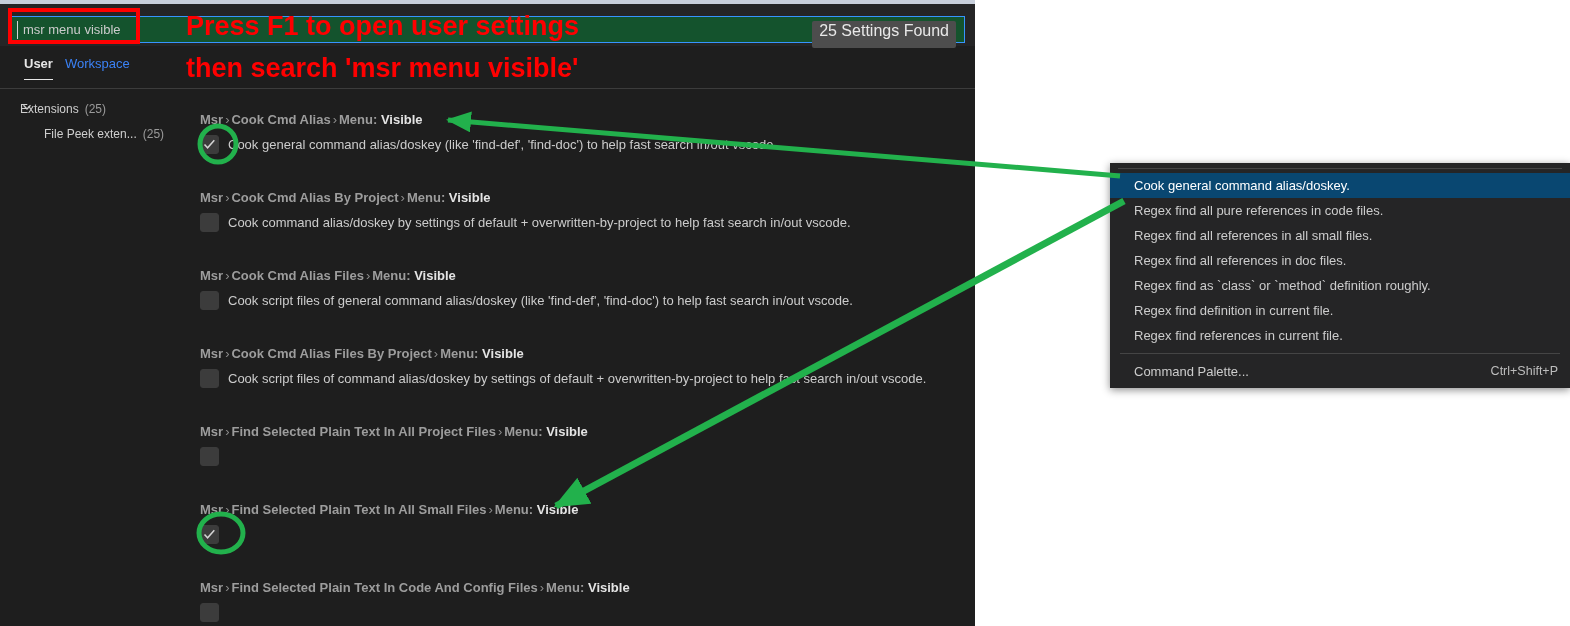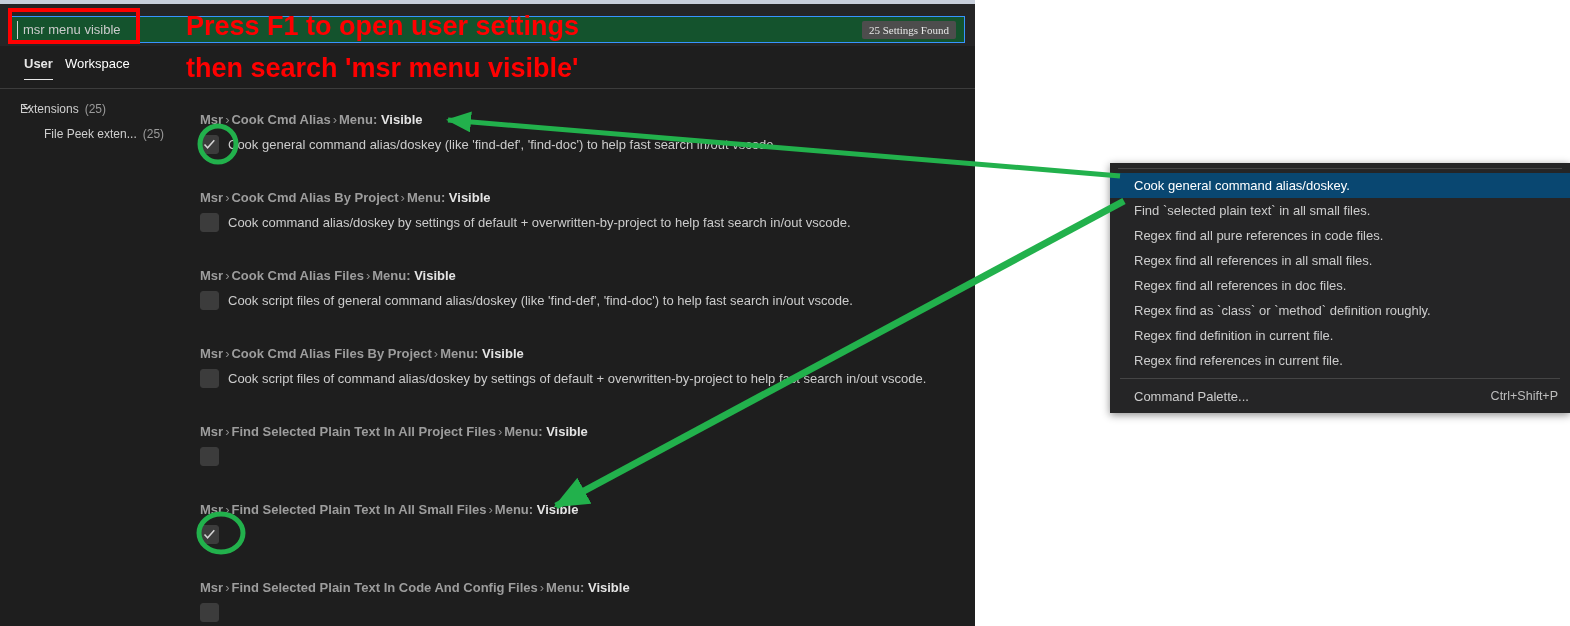--- a/index.html
+++ b/index.html
@@ -61,43 +61,42 @@
     position: absolute;
     left: 12px; top: 4px;
     font-size: 13px;
     color: #cccccc;
     line-height: 18px;
     white-space: nowrap;
   }
   .settings-count {
     position: absolute;
     right: 8px; top: 4px;
-    height: 18px;
+    height: 27px;
     line-height: 19px;
     padding: 0 7px;
     background: #4d4d4d;
     color: #e8e8e8;
-    font-size: 11px;
+    font-size: 16px;
     border-radius: 2px;
     white-space: nowrap;
-    font-family: Liberation Serif, serif;
   }
 
   
   .tabs-row {
     position: absolute;
     left: 0; top: 46px;
     width: 1010px;
     height: 40px;
   }
   .tab {
     position: absolute;
     top: 10px;
     font-size: 13px;
-    color: #ffffff;
+    color: #3b82f6;
     padding-bottom: 8px;
     white-space: nowrap;
   }
   .tab.active {
     color: #e7e7e7;
     font-weight: bold;
     border-bottom: 1px solid #e7e7e7;
   }
   #tab-user { left: 24px; }
   #tab-workspace { left: 65px; }
@@ -352,23 +351,20 @@
     </div>
 </div>
 
 <div id="ctx-menu">
   <div class="ctx-top-rule"></div>
   <div id="ctx-items">
       <div class="ctx-item selected">
         <span>Cook general command alias/doskey.</span>
       </div>
       <div class="ctx-item">
-        <span>Find `selected plain text` in all small files.</span>
-      </div>
-      <div class="ctx-item">
         <span>Regex find all pure references in code files.</span>
       </div>
       <div class="ctx-item">
         <span>Regex find all references in all small files.</span>
       </div>
       <div class="ctx-item">
         <span>Regex find all references in doc files.</span>
       </div>
       <div class="ctx-item">
         <span>Regex find as `class` or `method` definition roughly.</span>

